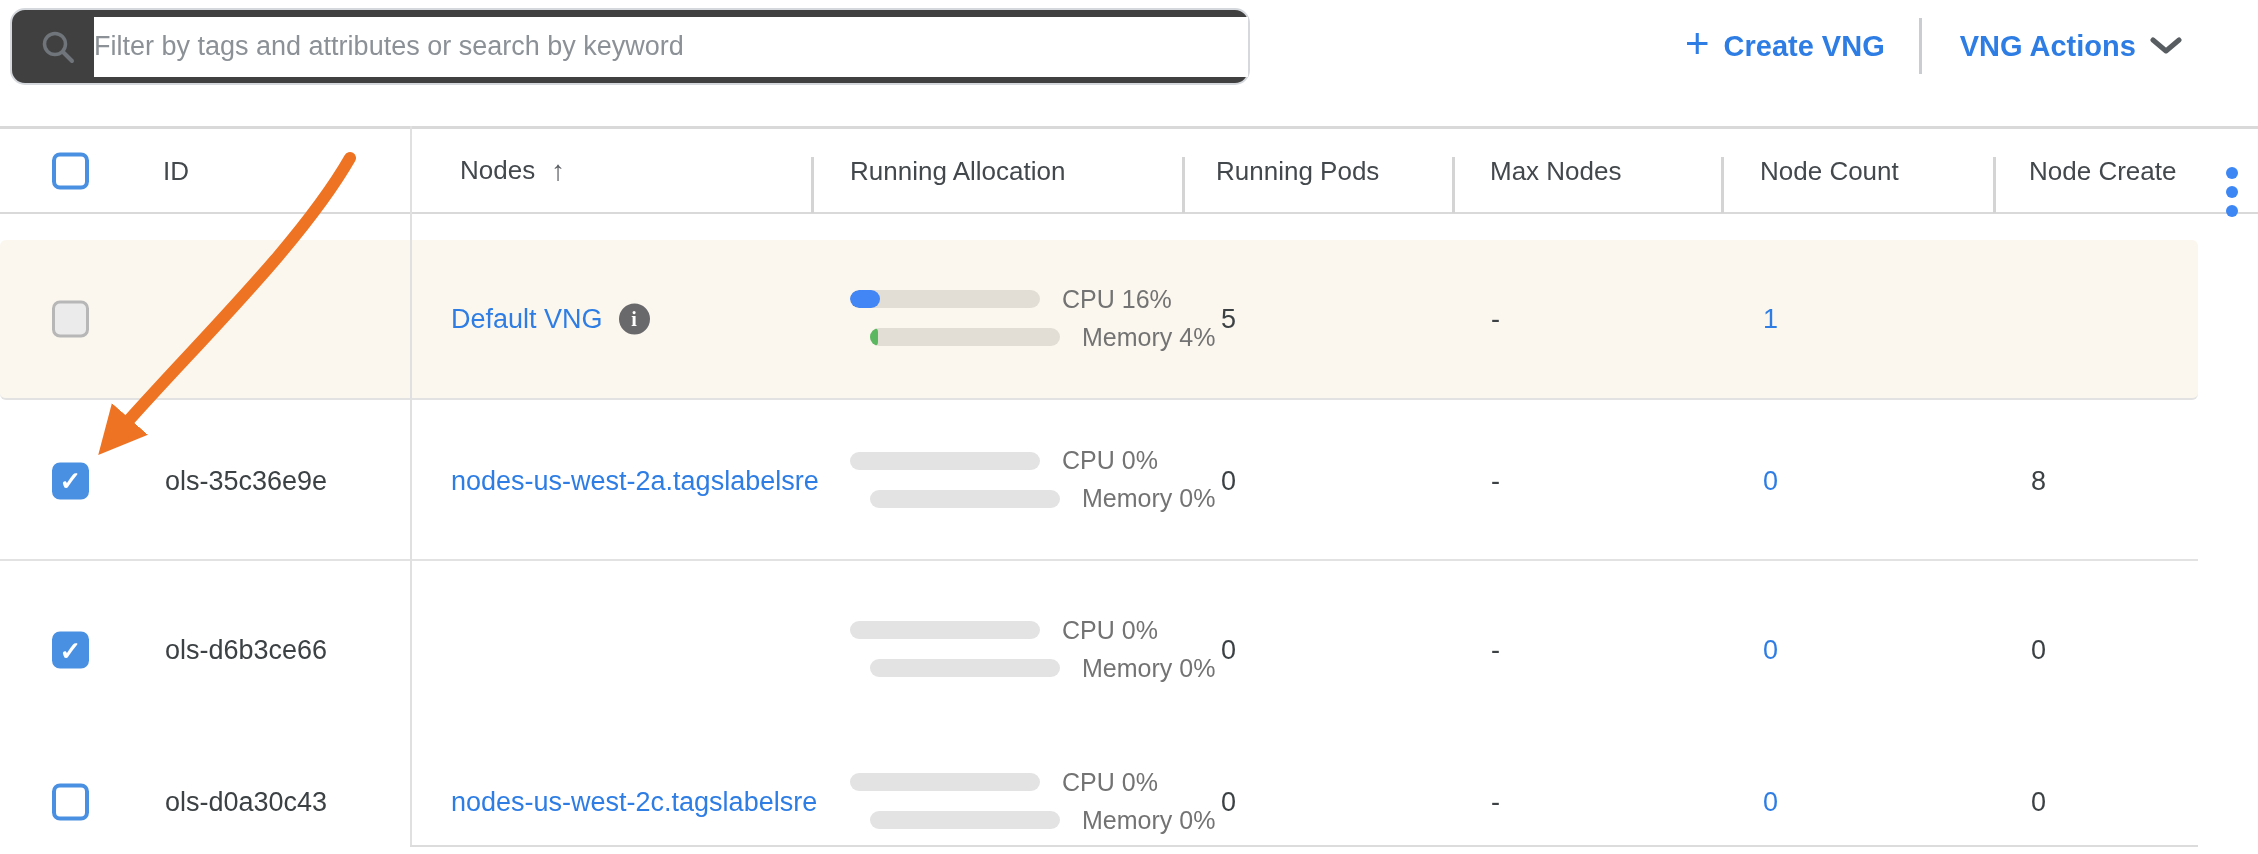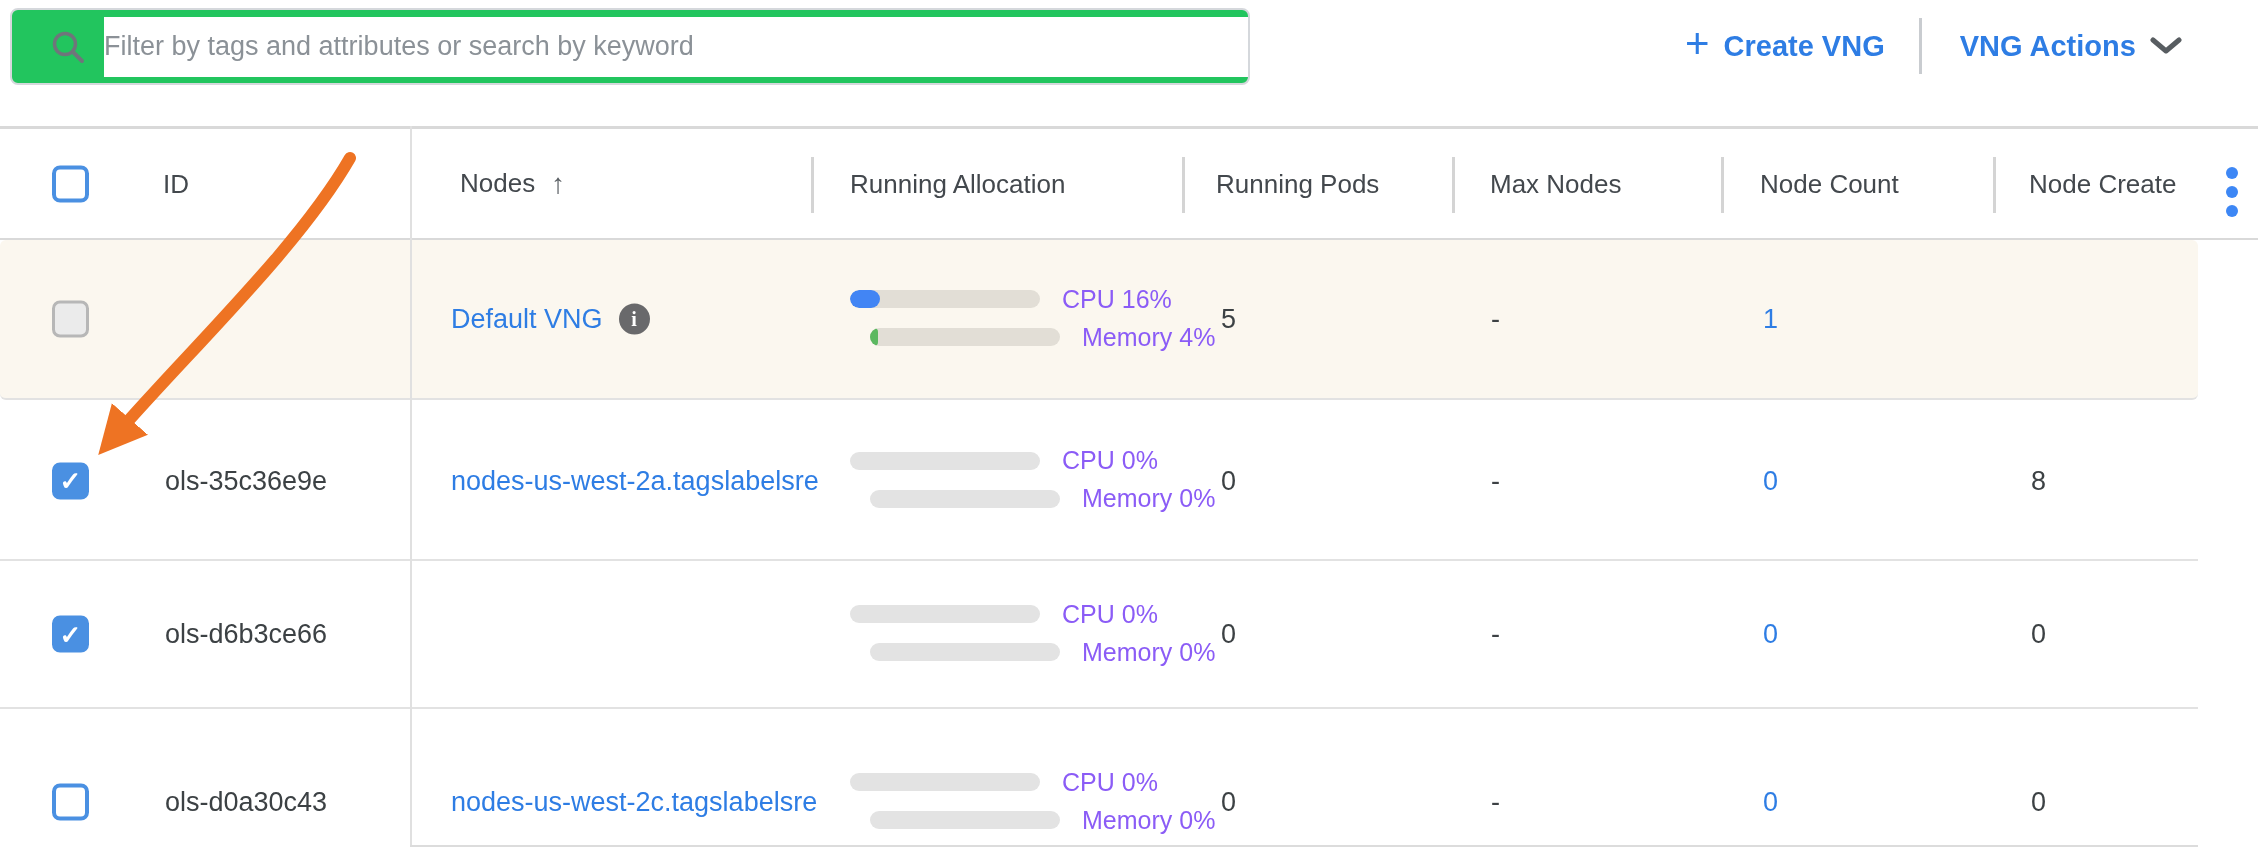--- a/index.html
+++ b/index.html
@@ -2,35 +2,35 @@
 <html><head>
 <meta charset="utf-8">
 <style>
   * { margin:0; padding:0; box-sizing:border-box; }
   html,body { width:2258px; height:854px; overflow:hidden; background:#fff;
               font-family:"Liberation Sans", sans-serif; color:#3c4144; }
   .stage { position:relative; width:2258px; height:854px; }
 
   
   .searchbox { position:absolute; left:10px; top:8px; width:1240px; height:77px;
-               border:2px solid #d5d8dc; border-radius:8px; background:#22c55e;
-               display:flex; align-items:center; padding-left:38px; }
+               border:2px solid #d5d8dc; border-radius:15px; background:#404040;
+               display:flex; align-items:center; padding-left:28px; }
   .searchbox input { border:none; outline:none; flex:1; height:60px; margin-left:18px;
                      font-size:27px; font-family:"Liberation Sans", sans-serif; color:#3c4144; }
   .searchbox input::placeholder { color:#8b9197; opacity:1; }
   .top-actions { position:absolute; left:1685px; top:0; height:92px; display:flex;
                  align-items:center; }
   .btn-blue { display:flex; align-items:center; gap:14px; cursor:pointer;
               color:#2e7de4; font-size:29px; font-weight:700; background:none; border:none;
               font-family:"Liberation Sans", sans-serif; }
   .plus-glyph { font-size:42px; font-weight:400; line-height:30px; position:relative; top:-2px; }
   .vdivider { width:3px; height:56px; background:#c9ccd0; margin:0 38px 0 34px; }
 
   
-  .thead { position:absolute; left:0; top:126px; width:2258px; height:114px;
+  .thead { position:absolute; left:0; top:126px; width:2258px; height:88px;
            border-top:3px solid #d9d9d9; border-bottom:2px solid #d9d9d9; background:#fff;text-align:right; }
   .thead .col-label { position:absolute; top:50%; transform:translateY(-50%);
                       font-size:26px; color:#43484d; white-space:nowrap; }
   .hdr-div { position:absolute; top:28px; width:3px; height:56px; background:#d4d4d4; }
   .sort-arrow { font-size:28px; color:#595e63; margin-left:16px; font-weight:600; }
 
   .row { position:absolute; left:0; width:2198px; background:#fff; }
   .row.highlight { background:#fbf7ef; }
   .row.bordered { border-bottom:2px solid #e2e2e2; }
 
@@ -52,21 +52,21 @@
                 display:inline-flex; align-items:center; justify-content:center;
                 font-size:20px; font-weight:700; font-family:"Liberation Serif", serif; }
   .bar-line { position:absolute; left:850px; height:18px; display:flex; align-items:center; }
   .bar-line.cpu { top:calc(50% - 29px); }
   .bar-line.mem { top:calc(50% + 9px);padding-left:20px; }
   .track { position:relative; width:190px; height:18px; border-radius:9px; background:#e3e3e3; overflow:hidden; }
   .row.highlight .track { background:#e2ded6; }
   .fill { position:absolute; left:0; top:0; height:100%; border-radius:9px; }
   .fill.cpu { background:#4285f4; }
   .fill.mem { background:#5cb860; }
-  .bar-label { margin-left:22px; font-size:25px; color:#8b5cf6; }
+  .bar-label { margin-left:22px; font-size:25px; color:#737373; }
   .cell-pods  { left:1221px; font-size:27px; }
   .cell-max   { left:1491px; font-size:27px; }
   .cell-count { left:1763px; font-size:27px; color:#2e7de4; font-weight:500; cursor:pointer; }
   .cell-nlabels { left:2031px; font-size:27px; }
 
   .kebab { position:absolute; left:2221px; top:167px; width:22px; height:50px; cursor:pointer;
            display:flex; flex-direction:column; align-items:center; justify-content:space-between; }
   .kebab span { width:12px; height:12px; border-radius:50%; background:#3d87f5; }
 
   .overlay { position:absolute; left:0; top:0; width:2258px; height:854px; pointer-events:none; }
@@ -165,21 +165,21 @@
         <div class="fill mem" style="width: 0%;"></div>
         </div>
       <span class="bar-label">Memory 0%</span>
       </div>
     <div class="cell cell-pods">0</div>
     <div class="cell cell-max">-</div>
     <div class="cell cell-count">0</div>
     <div class="cell cell-nlabels">8</div>
   </div>
 
-  <div class="row bordered" style="top:561px; height:148px;">
+  <div class="row bordered" style="top:577px; height:148px;">
     <div class="cb cell checked"></div>
     <div class="cell cell-id">ols-d6b3ce66</div>
     <div class="bar-line cpu">
         <div class="track">
         <div class="fill cpu" style="width: 0%;"></div>
         </div>
       <span class="bar-label">CPU 0%</span>
       </div>
     <div class="bar-line mem">
         <div class="track">

